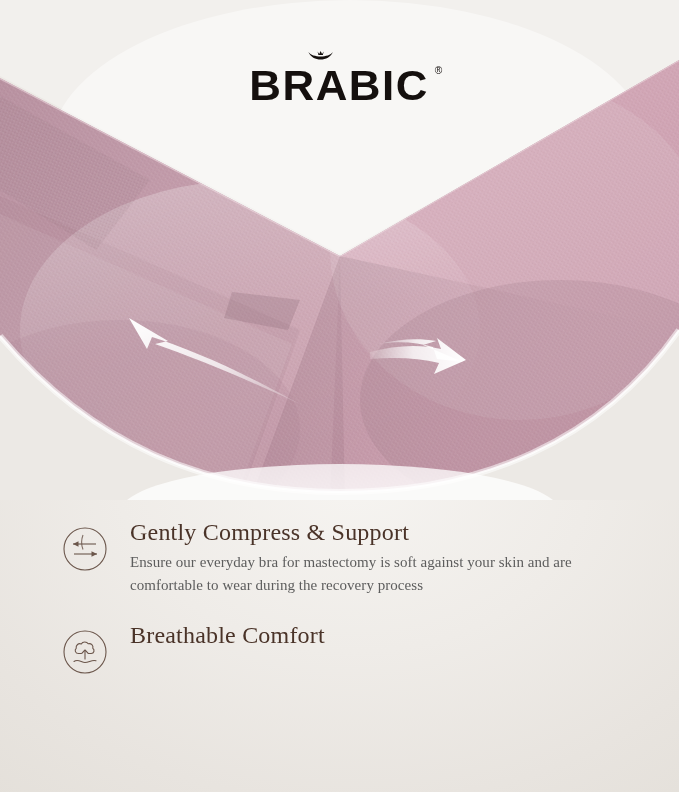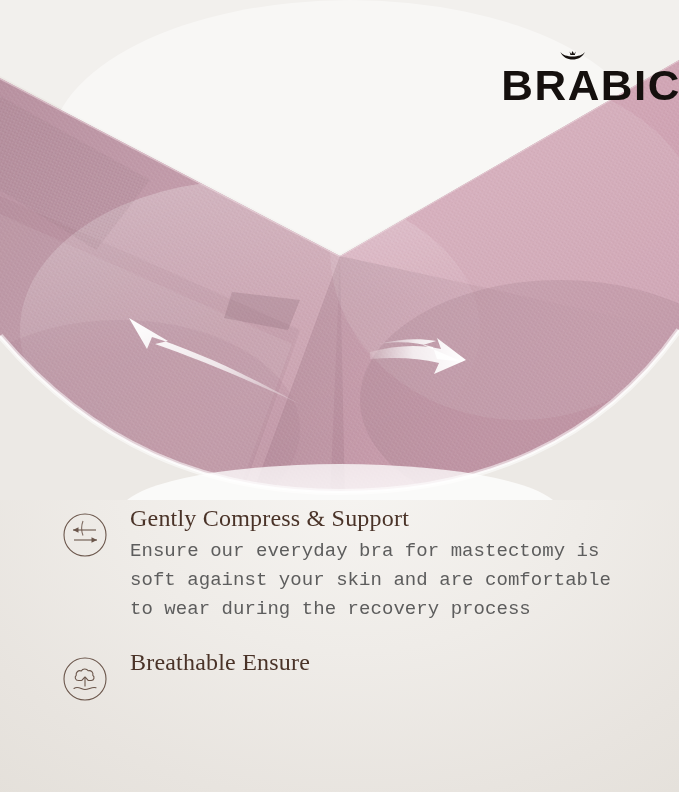--- a/index.html
+++ b/index.html
@@ -21,21 +21,21 @@
       radial-gradient(ellipse 560px 420px at 52% 60%, #f6f4f1 0%, #efecE8 42%, #e8e4df 78%, #e4e0da 100%);
     overflow: hidden;
   }
 
   
   .brand {
     position: absolute;
     top: 64px;
     left: 0;
     width: 679px;
-    text-align: right;
+    text-align: center;
     z-index: 40;
   }
   .brand-logo {
     display: inline-block;
     position: relative;
     font-family: "Liberation Sans", sans-serif;
     font-weight: bold;
     font-size: 43px;
     letter-spacing: 1.5px;
     color: #15100e;
@@ -68,21 +68,21 @@
     width: 679px;
     height: 500px;
     z-index: 10;
   }
   .hero svg { display: block; }
 
   
   .features {
     position: absolute;
     left: 0;
-    top: 502px;
+    top: 516px;
     width: 679px;
     z-index: 30;
   }
   .feature {
     display: flex;
     align-items: flex-start;
     padding: 0 40px 0 62px;
     margin-bottom: 22px;
   }
   .feature:last-child { margin-bottom: 0; }
@@ -97,22 +97,22 @@
   .feature-title {
     font-family: "Liberation Serif", "DejaVu Serif", serif;
     font-size: 24px;
     line-height: 1.18;
     color: #4a3328;
     margin: 0 0 5px 0;
     font-weight: normal;
     letter-spacing: 0.2px;
   }
   .feature-desc {
-    font-family: Liberation Mono, monospace;
-    font-size: 19px;
+    font-family: Liberation Serif, serif;
+    font-size: 15px;
     line-height: 1.52;
     color: #5d5d5d;
     margin: 0;
     letter-spacing: 0.05px;
   }
   .spacer-bottom {
     position: absolute;
     left: 0;
     bottom: 0;
     width: 679px;
@@ -307,20 +307,20 @@
                    C 29.1,13.9 31.6,16.6 30.8,19.3
                    C 33.0,20.9 32.1,24.5 29.2,24.5
                    L 26.4,24.5
                    M 19.4,24.5 L 16.5,24.5" fill="none" stroke="#6b564b" stroke-width="1.1" stroke-linecap="round" stroke-linejoin="round"></path>
           <line x1="23" y1="30" x2="23" y2="21.5" stroke="#6b564b" stroke-width="1.1" stroke-linecap="round"></line>
           <path d="M23,21 L19.8,24.4 M23,21 L26.2,24.4" fill="none" stroke="#6b564b" stroke-width="1.1" stroke-linecap="round"></path>
           <path d="M12,32.5 C 16,29.5 19.5,33.5 23,33.5 C 27,33.5 30,30.5 34,31.8" fill="none" stroke="#6b564b" stroke-width="1.1" stroke-linecap="round"></path>
         </svg>
       </div>
       <div class="feature-body">
-        <h3 class="feature-title">Breathable Ensure</h3>
+        <h3 class="feature-title">Breathable Comfort</h3>
       </div>
     </div>
 
   </div>
 
   <div class="spacer-bottom"></div>
 </div>
 
 </body></html>

